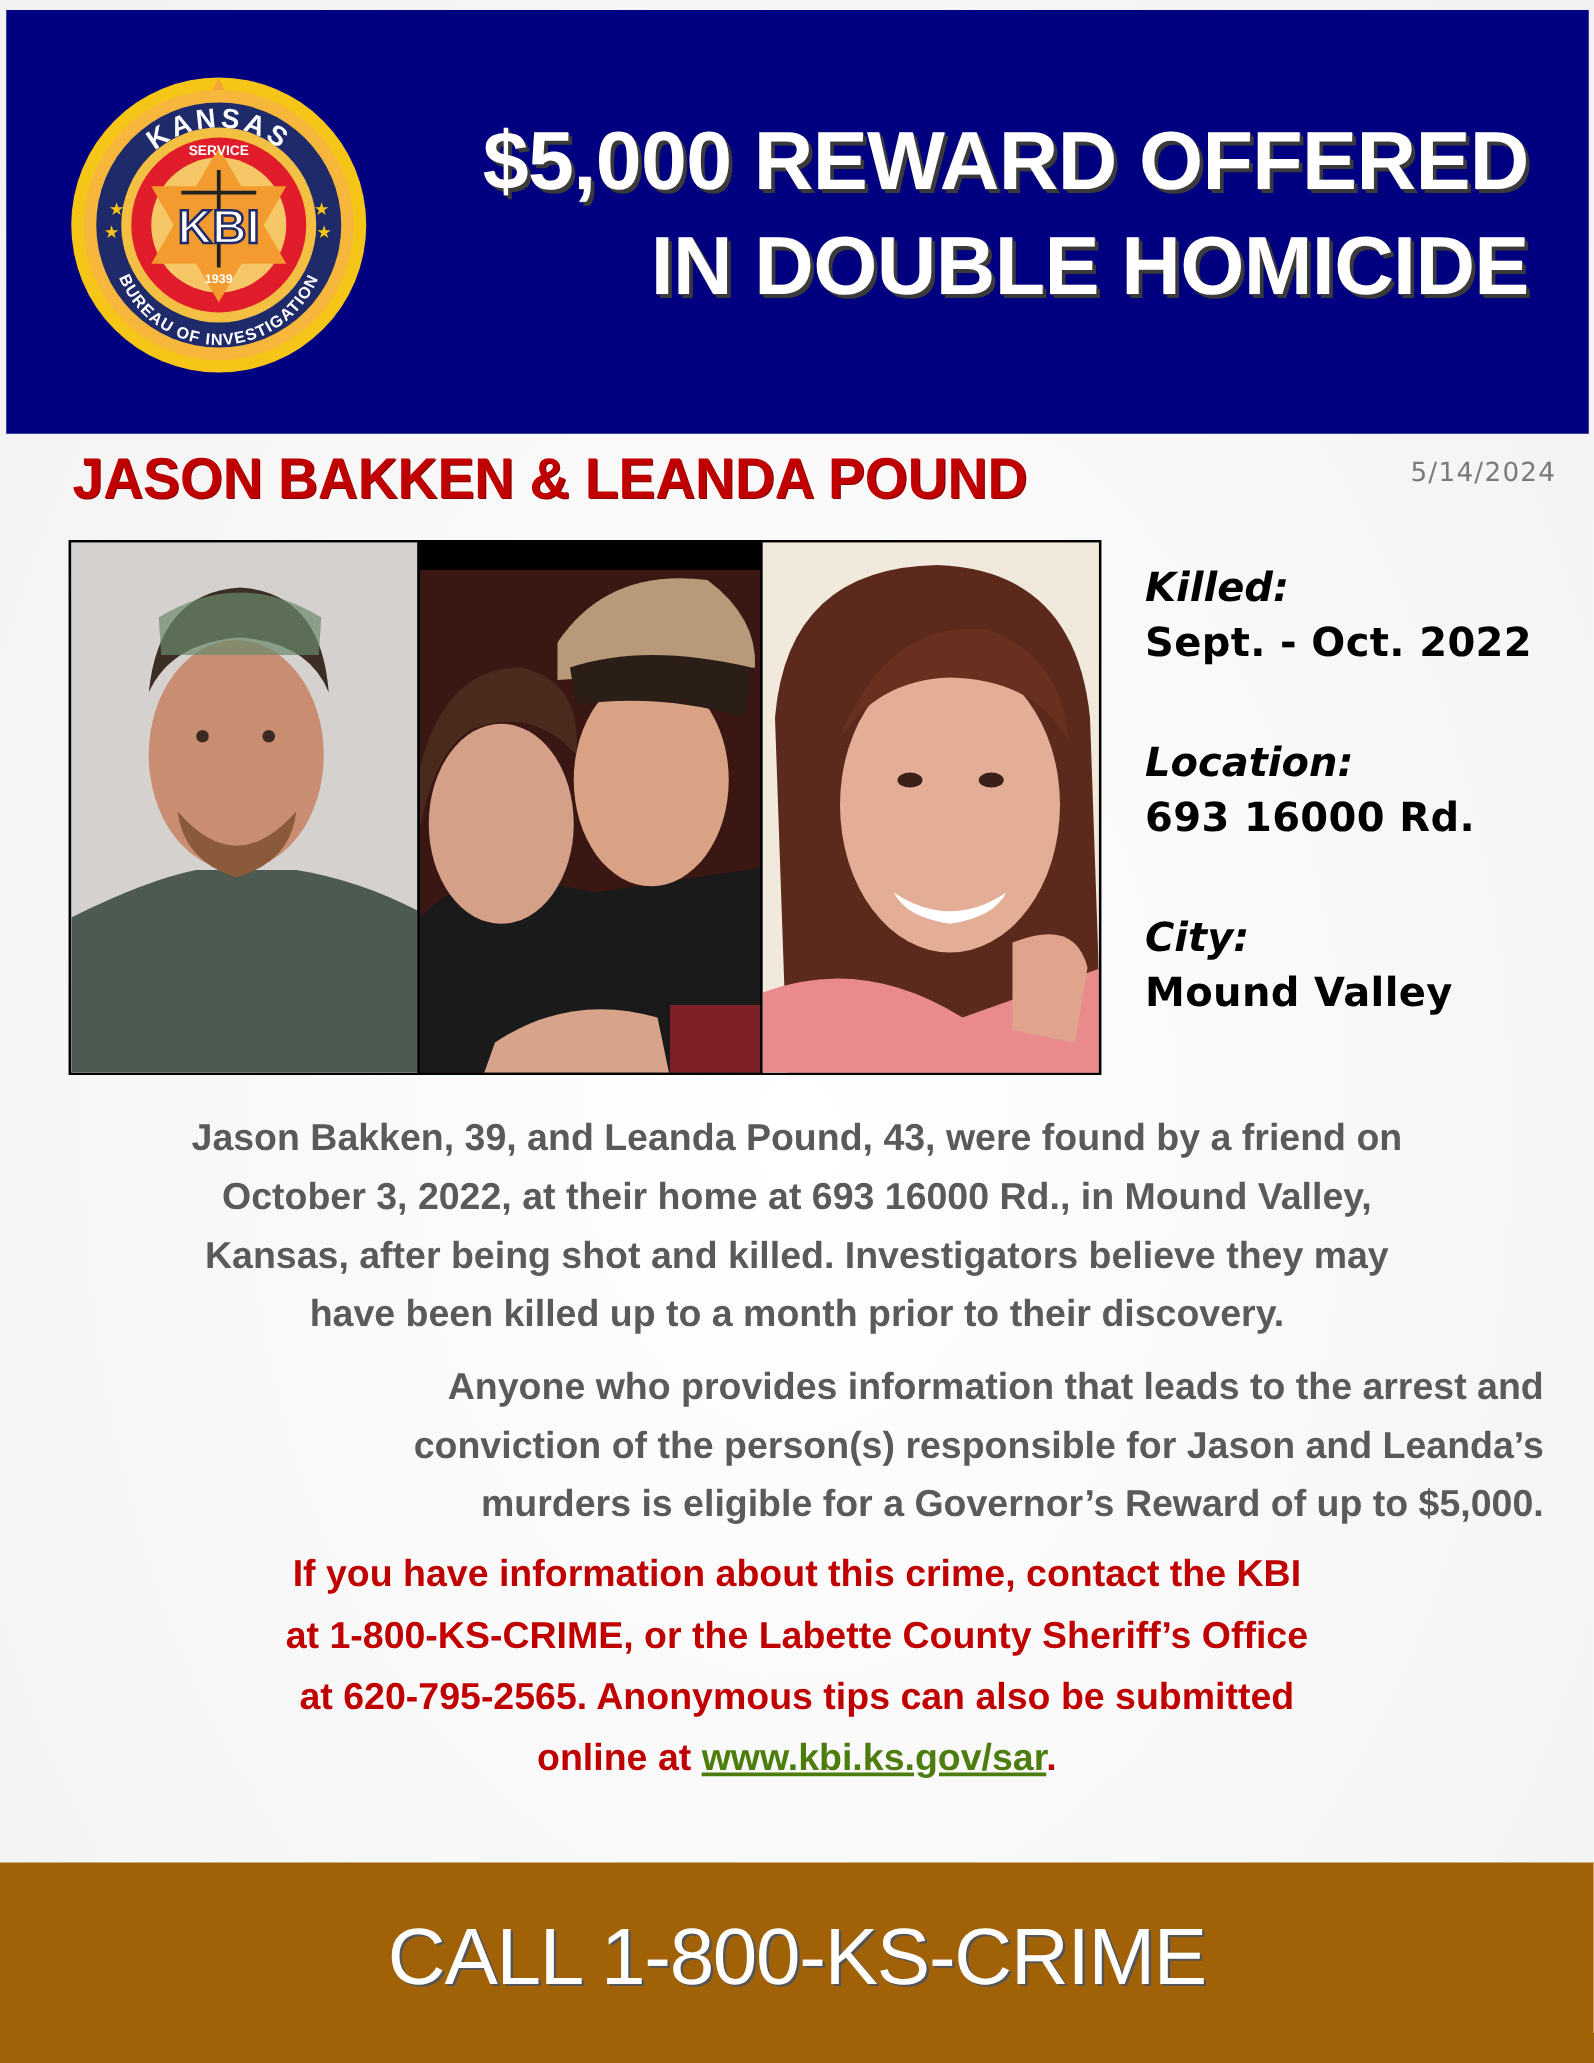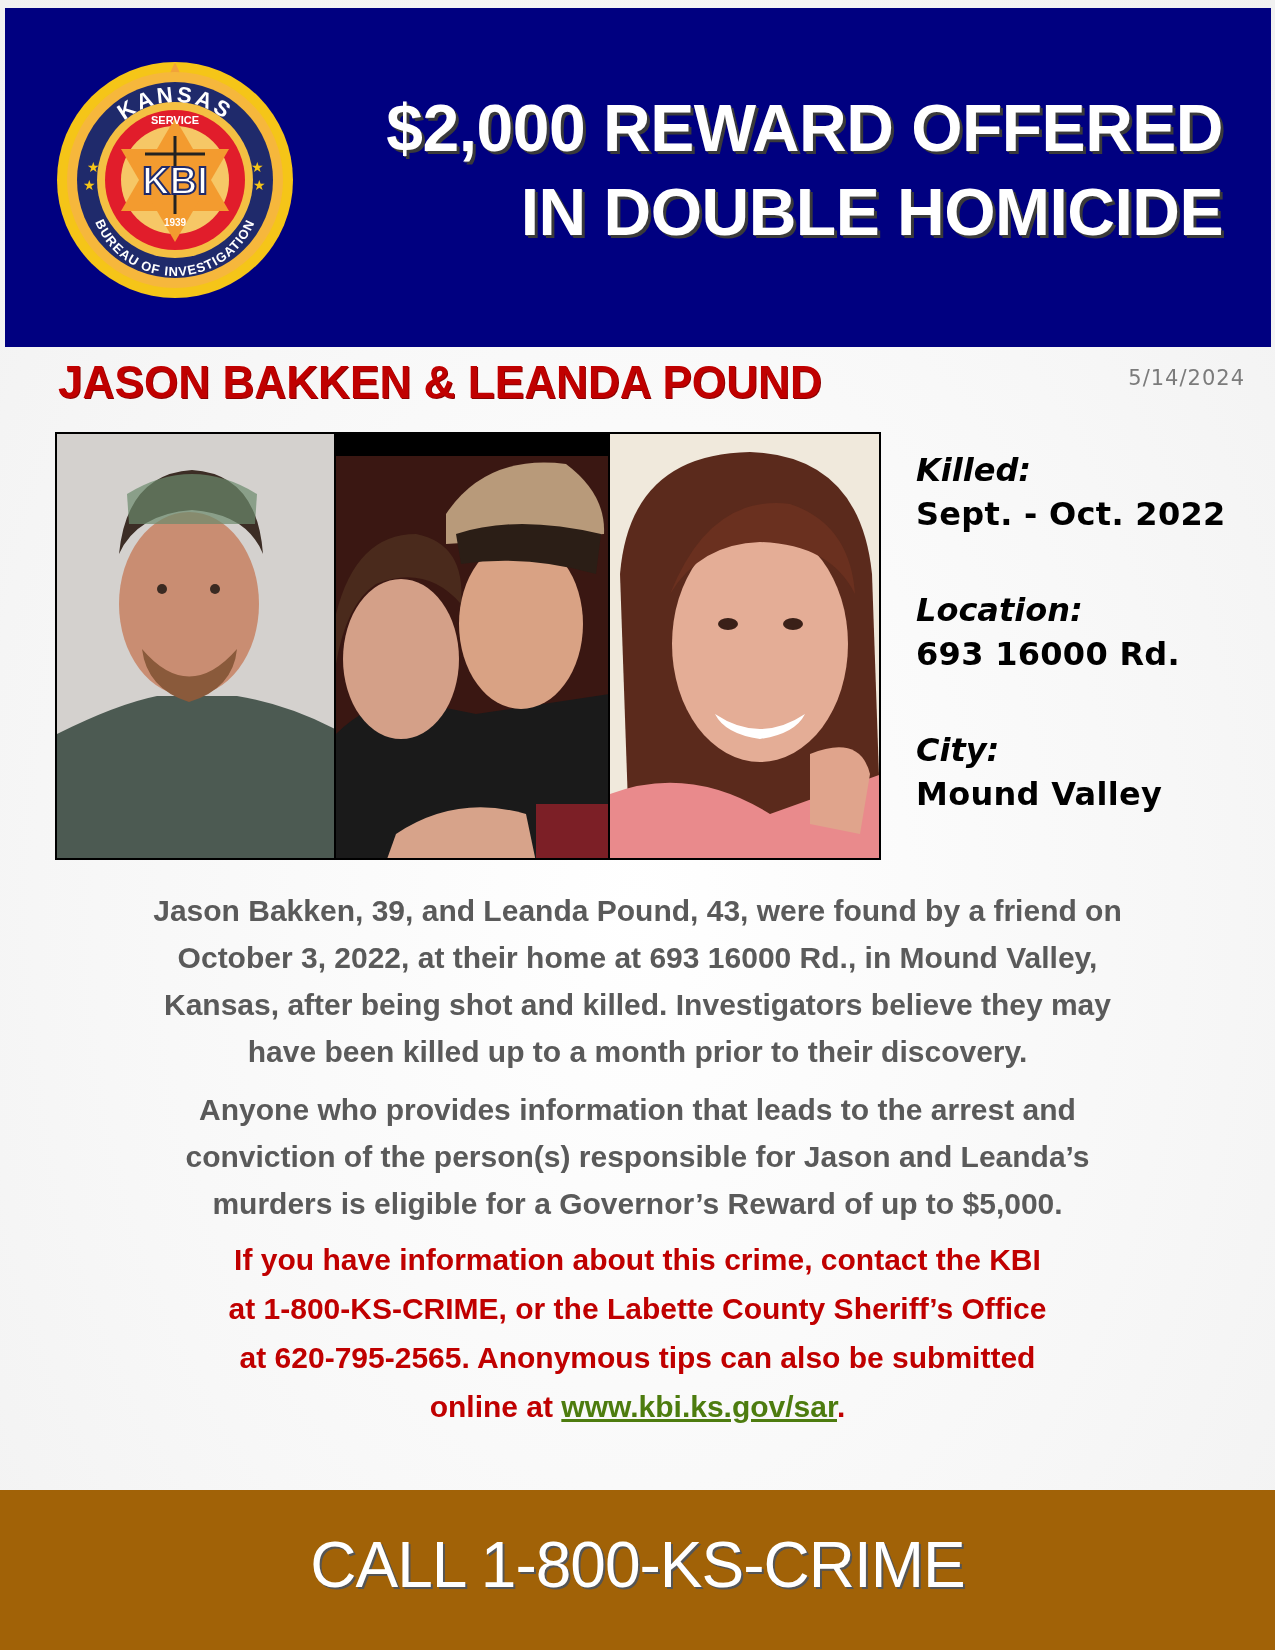--- a/index.html
+++ b/index.html
@@ -106,21 +106,21 @@
     .body-text {
       position: absolute;
       left: 40px; width: 1195px;
       text-align: center;
       font-family: "Liberation Sans", sans-serif;
       font-weight: bold;
       font-size: 30px;
       line-height: 47px;
     }
     .para-1 { top: 887px; color: #5a5a5a; }
-    .para-2 { top: 1086px; color: #5a5a5a; }
+    .para-2 { top: 1086px; color: #5a5a5a; text-align: right; }
     .para-3 { top: 1235px; color: #c00000; line-height: 49px; }
     .para-3 .link { text-decoration: underline; color: #4d7c0f; margin-top: 12px; }
     .line { display: block; white-space: nowrap; }
 
     
     .footer {
       position: absolute;
       left: 0; top: 1490px;
       width: 1275px; height: 160px;
       background: #a16207;
@@ -176,21 +176,21 @@
     </defs>
     <text font-family="Liberation Sans, sans-serif" font-weight="bold" font-size="22" fill="#ffffff" letter-spacing="3">
       <textPath href="#arcTop" startOffset="50%" text-anchor="middle">KANSAS</textPath>
     </text>
     <text font-family="Liberation Sans, sans-serif" font-weight="bold" font-size="13" fill="#ffffff" letter-spacing="1">
       <textPath href="#arcBottom" startOffset="50%" text-anchor="middle">BUREAU OF INVESTIGATION</textPath>
     </text>
   </svg>
 
   <div class="headline">
-    <span>$2,000 REWARD OFFERED</span>
+    <span>$5,000 REWARD OFFERED</span>
     <span>IN DOUBLE HOMICIDE</span>
   </div>
 </div>
 
 <div class="victims-title">JASON BAKKEN &amp; LEANDA POUND</div>
 <div class="poster-date">5/14/2024</div>
 
 <div class="photos">
   <div class="photo photo-1">
     <svg width="278" height="428" viewBox="0 0 278 428">

